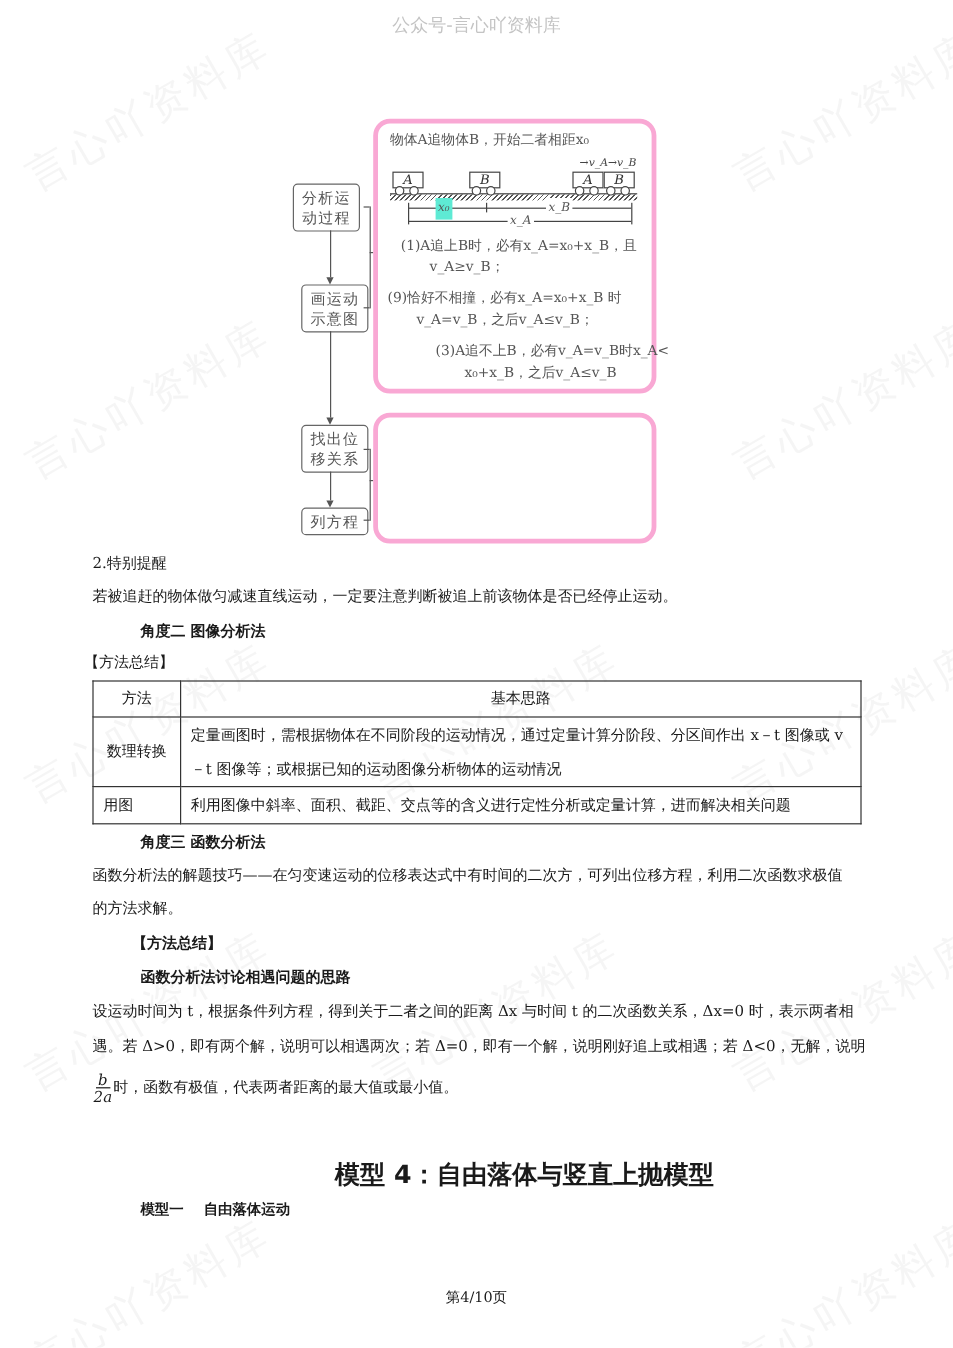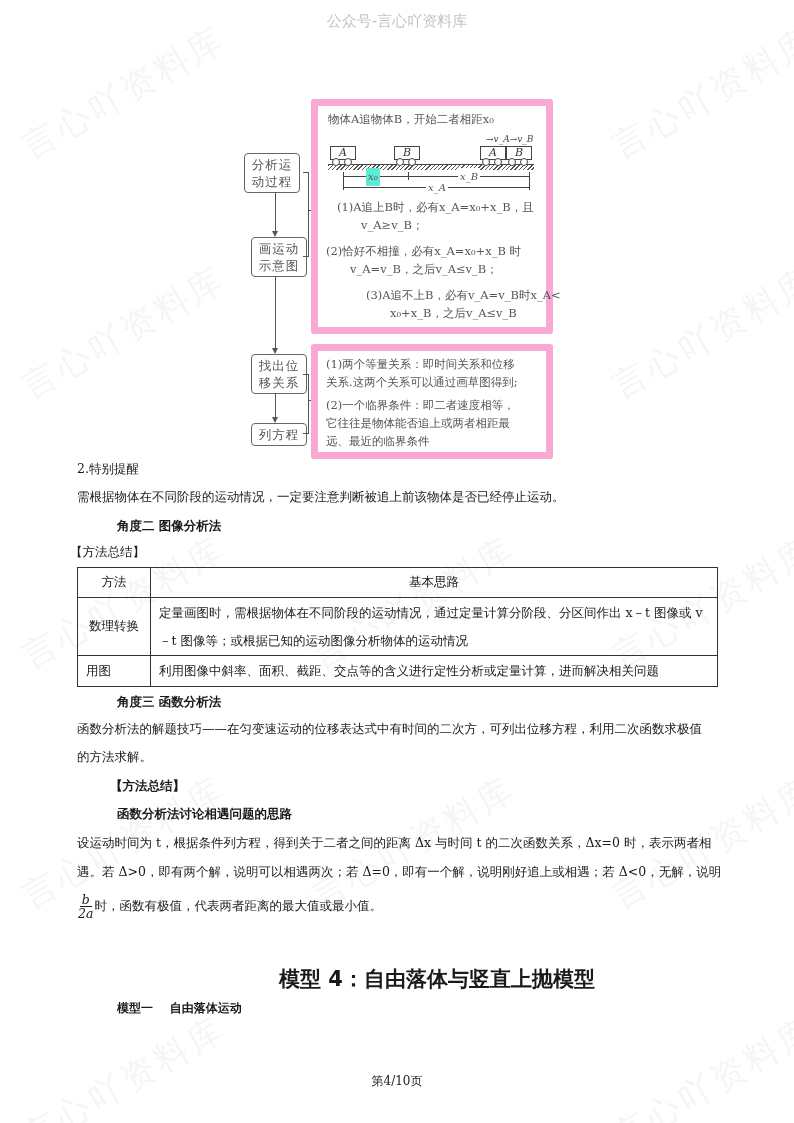--- a/index.html
+++ b/index.html
@@ -18,21 +18,21 @@
     transform:rotate(-30deg); white-space:nowrap; pointer-events:none;
     font-family:"DejaVu Sans",sans-serif; letter-spacing:4px;
   }
   
   .fc-node {
     position:absolute; border:1px solid #666; border-radius:4px; background:#fff;
     font-size:12.5px; line-height:17px; color:#555; text-align:center;
     padding:2px 3px; letter-spacing:1px;
   }
   .fc-panel {
-    position:absolute; border:7px solid #f9a8d4; border-radius:3px; background:#fff;
+    position:absolute; border:4px solid #f9a8d4; border-radius:14px; background:#fff;
     font-size:11.5px; color:#555; line-height:18px;
   }
   .vline { position:absolute; width:1px; background:#555; }
   .hline { position:absolute; height:1px; background:#555; }
   .arrow-down {
     position:absolute; width:0; height:0;
     border-left:3px solid transparent; border-right:3px solid transparent; border-top:6px solid #555;
   }
   .p-text { font-size:12.5px; line-height:28px; color:#1a1a1a; }
   .bold { font-weight:bold; font-family:"DejaVu Sans","Liberation Sans",sans-serif;margin-left:40px; }
@@ -129,44 +129,35 @@
       <div class="abs" style="left:140px;top:40px;font-size:10px;font-style:italic;background:#fff;padding:0 2px;">x_B</div>
       <div class="hline" style="left:25px;top:59px;width:186px;background:#444;"></div>
       <div class="abs" style="left:108px;top:51px;font-size:10px;font-style:italic;background:#fff;padding:0 2px;">x_A</div>
     </div>
 
     <div class="abs" style="left:8px;top:92px;white-space:nowrap;margin-left:11px;">
       <div>(1)A追上B时，必有x_A=x₀+x_B，且</div>
       <div style="padding-left:24px;">v_A≥v_B；</div>
     </div>
     <div class="abs" style="left:8px;top:136px;white-space:nowrap;">
-      <div>(2)恰好不相撞，必有x_A=x₀+x_B 时</div>
+      <div>(9)恰好不相撞，必有x_A=x₀+x_B 时</div>
       <div style="padding-left:24px;">v_A=v_B，之后v_A≤v_B；</div>
     </div>
     <div class="abs" style="left:8px;top:180px;white-space:nowrap;margin-left:40px;">
       <div>(3)A追不上B，必有v_A=v_B时x_A&lt;</div>
       <div style="padding-left:24px;">x₀+x_B，之后v_A≤v_B</div>
     </div>
   </div>
 
   <div class="fc-panel" style="left:311px;top:344px;width:228px;height:101px;">
-    <div class="abs" style="left:8px;top:4px;white-space:nowrap;">
-      <div>(1)两个等量关系：即时间关系和位移</div>
-      <div>关系.这两个关系可以通过画草图得到;</div>
-    </div>
-    <div class="abs" style="left:8px;top:45px;white-space:nowrap;">
-      <div>(2)一个临界条件：即二者速度相等，</div>
-      <div>它往往是物体能否追上或两者相距最</div>
-      <div>远、最近的临界条件</div>
-    </div>
   </div>
 </div>
 
 <div class="abs p-text" style="left:77px;top:455px;">2.特别提醒</div>
-<div class="abs p-text" style="left:77px;top:483px;">需根据物体在不同阶段的运动情况，一定要注意判断被追上前该物体是否已经停止运动。</div>
+<div class="abs p-text" style="left:77px;top:483px;">若被追赶的物体做匀减速直线运动，一定要注意判断被追上前该物体是否已经停止运动。</div>
 
 <div class="abs p-text bold" style="left:77px;top:512px;">角度二  图像分析法</div>
 <div class="abs p-text" style="left:70px;top:538px;">【方法总结】</div>
 
 <table class="sum">
   <tbody>
       <tr style="height:30px;">
     <td style="width:56px;text-align:center;">方法</td>
     <td style="text-align:center;">基本思路</td>
   </tr>

